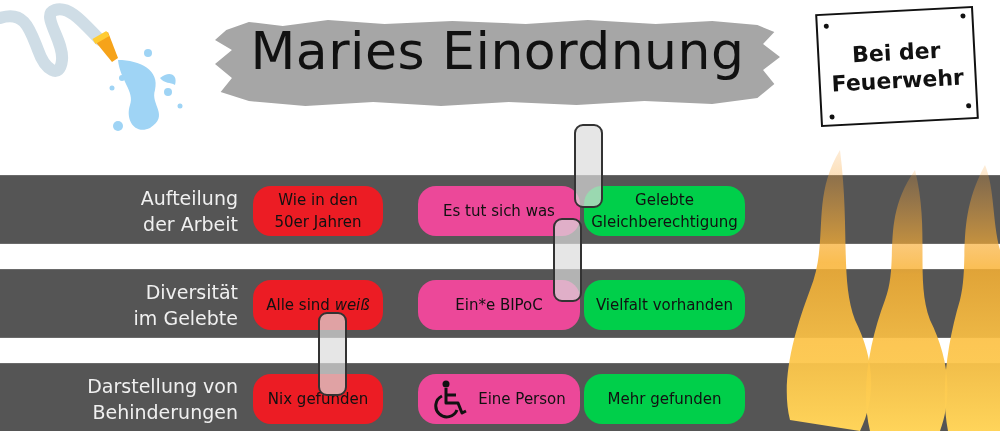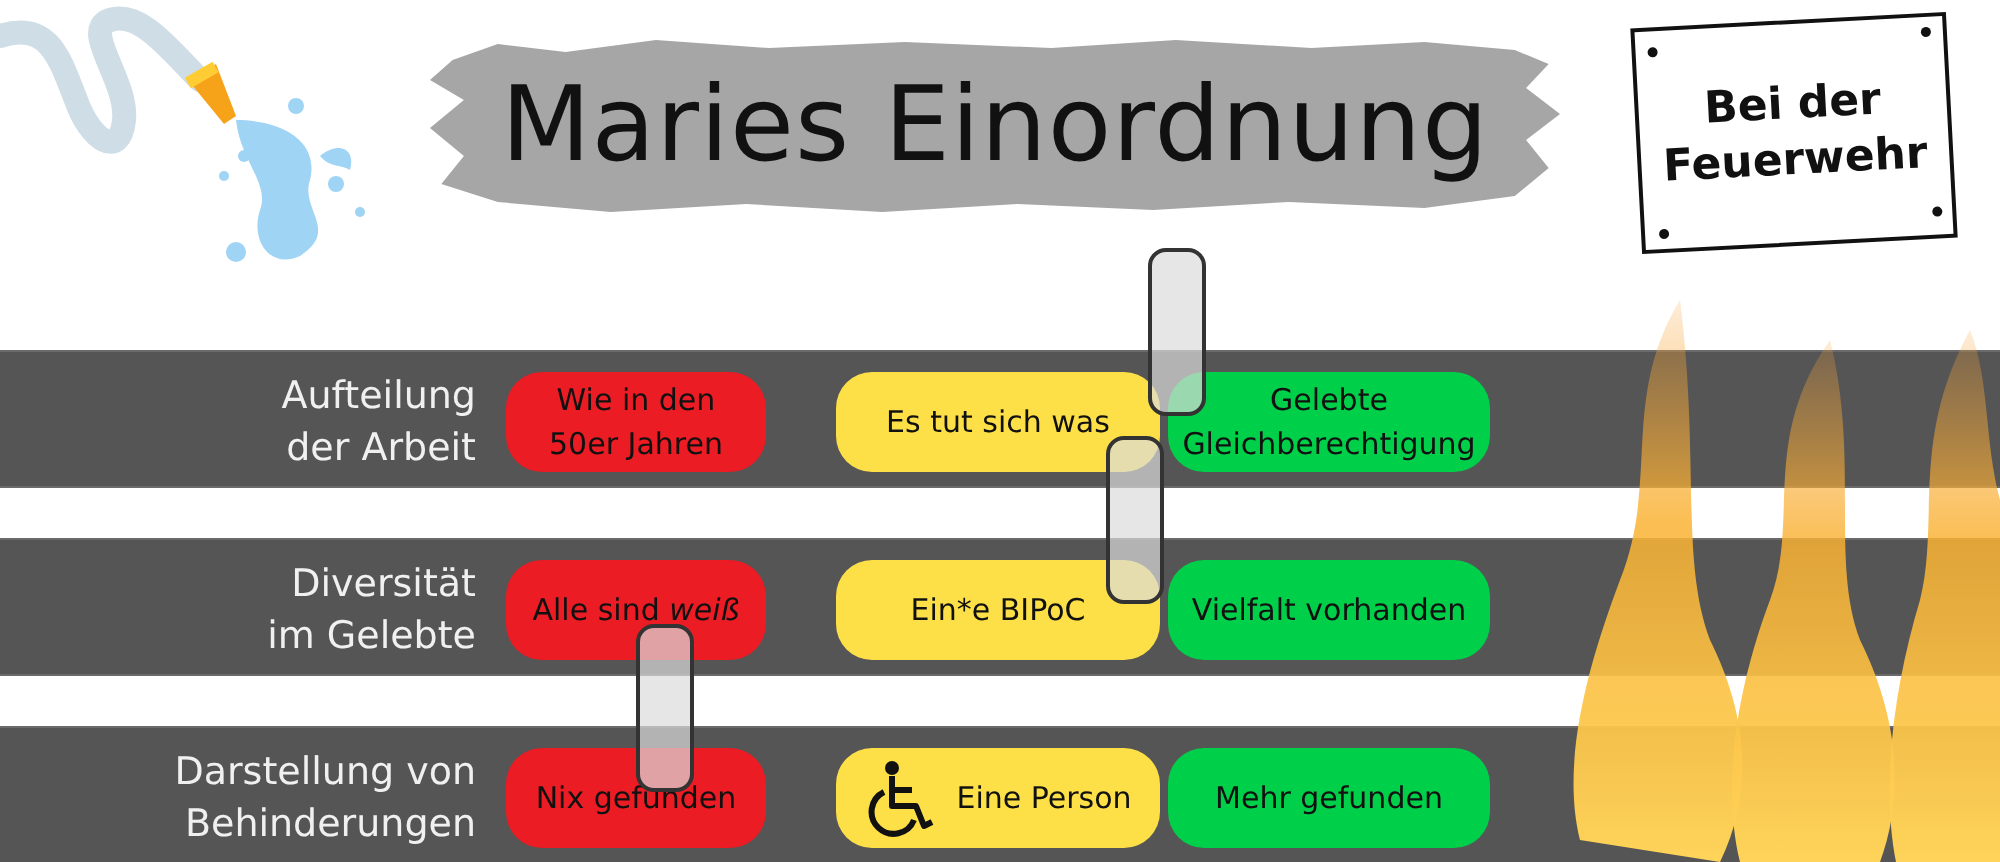--- a/index.html
+++ b/index.html
@@ -5,21 +5,21 @@
   * { box-sizing: border-box; margin: 0; padding: 0; }
   html, body { width: 1000px; height: 431px; overflow: hidden; background: #ffffff; }
   body { position: relative; font-family: "DejaVu Sans", sans-serif; }
 
   .title-brush {
     position: absolute; left: 215px; top: 12px; width: 565px; height: 100px;
     background: #a6a6a6;
     clip-path: polygon(2% 18%, 6% 10%, 12% 14%, 20% 8%, 30% 12%, 42% 9%, 55% 12%, 66% 8%, 78% 12%, 88% 9%, 96% 13%, 99% 20%, 97% 32%, 100% 45%, 97% 58%, 99% 72%, 96% 86%, 88% 92%, 76% 89%, 64% 93%, 52% 90%, 40% 94%, 28% 90%, 16% 94%, 6% 89%, 1% 80%, 3% 66%, 0% 52%, 3% 38%, 0% 28%);
   }
   .title-text {
-    position: absolute; left: 215px; top: 28px; width: 565px; height: 70px;
+    position: absolute; left: 215px; top: 16px; width: 565px; height: 70px;
     display: flex; align-items: center; justify-content: center;
     font-size: 52px; color: #111; letter-spacing: 0.5px;
   }
 
   .sign {
     position: absolute; left: 818px; top: 10px; width: 158px; height: 113px;
     background: #fff; border: 2px solid #111; transform: rotate(-3deg);
     display: flex; align-items: center; justify-content: center; text-align: center;
   }
   .sign-text { font-weight: bold; font-size: 22px; line-height: 28px; color: #111; }
@@ -36,21 +36,21 @@
     position: absolute; right: 762px; top: 0; height: 69px; width: 240px;
     display: flex; flex-direction: column; justify-content: center; align-items: flex-end;
     color: #f0f0f0; font-size: 19px; line-height: 26px; text-align: right;
   }
   .pill {
     position: absolute; top: 10px; height: 50px; border-radius: 18px;
     display: flex; align-items: center; justify-content: center; text-align: center;
     font-size: 15px; line-height: 22px; color: #111;
   }
   .pill.red { left: 253px; width: 130px; background: #ec1c24; }
-  .pill.yellow { left: 418px; width: 162px; background: #fde047; }
+  .pill.yellow { left: 418px; width: 162px; background: #ec4899; }
   .pill.green { left: 584px; width: 161px; background: #00cf4a; }
   .pill em { font-style: italic; text-align: right; }
 
   .slider {
     position: absolute; width: 29px; height: 84px; border: 2.5px solid #333;
     border-radius: 9px; background: rgba(220,220,220,0.7);
   }
 
   .flames { position: absolute; left: 770px; top: 150px; width: 230px; height: 281px; }
 

